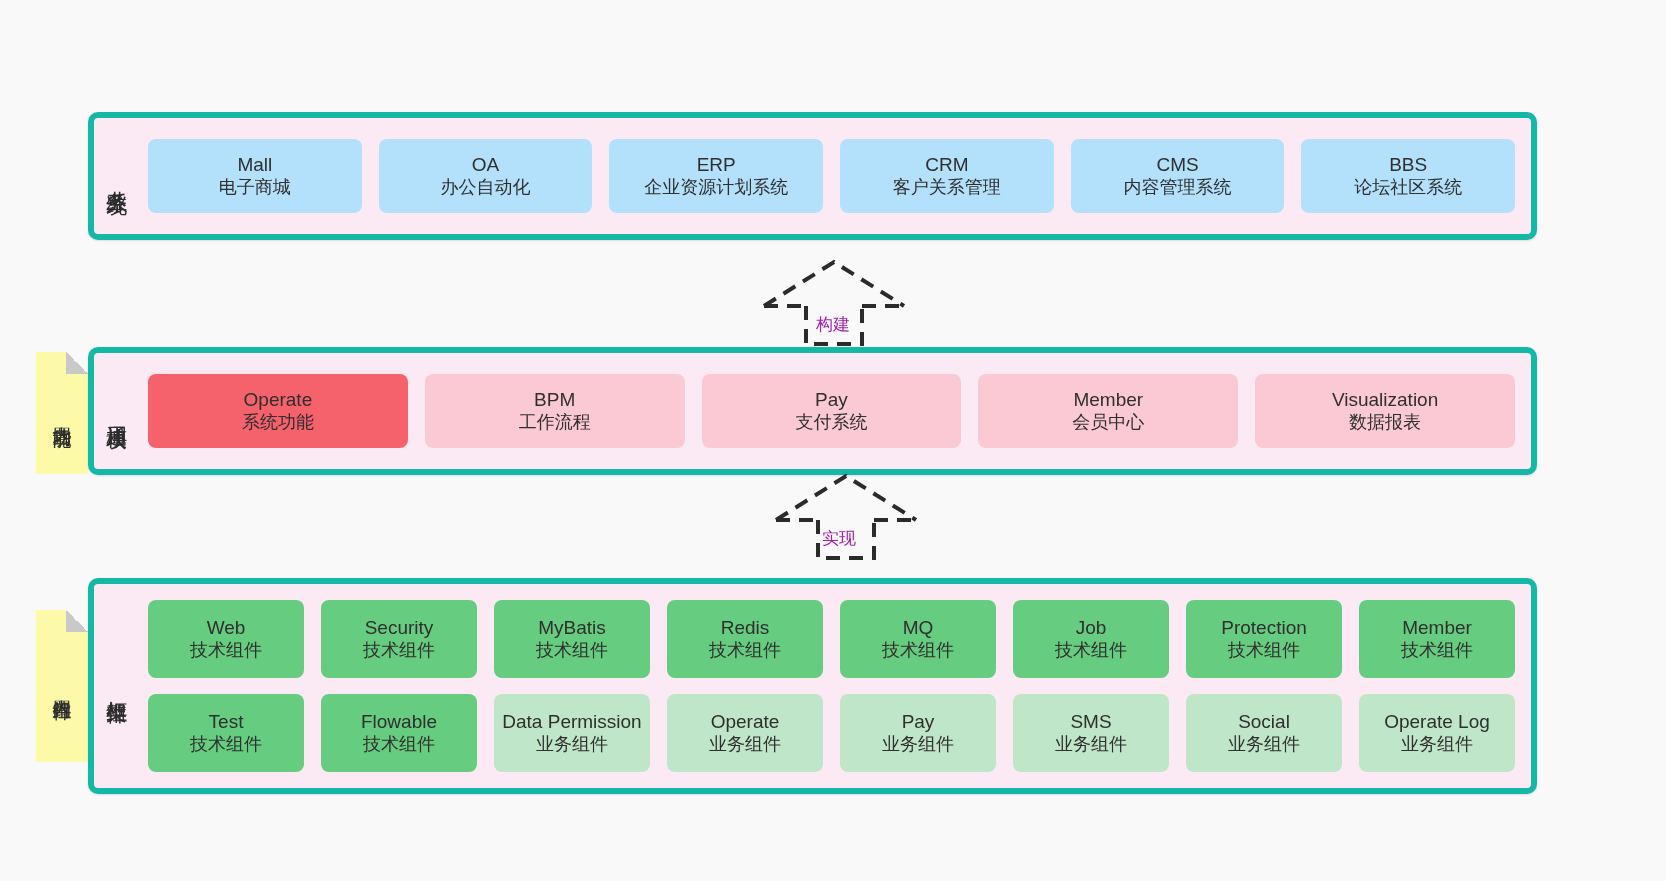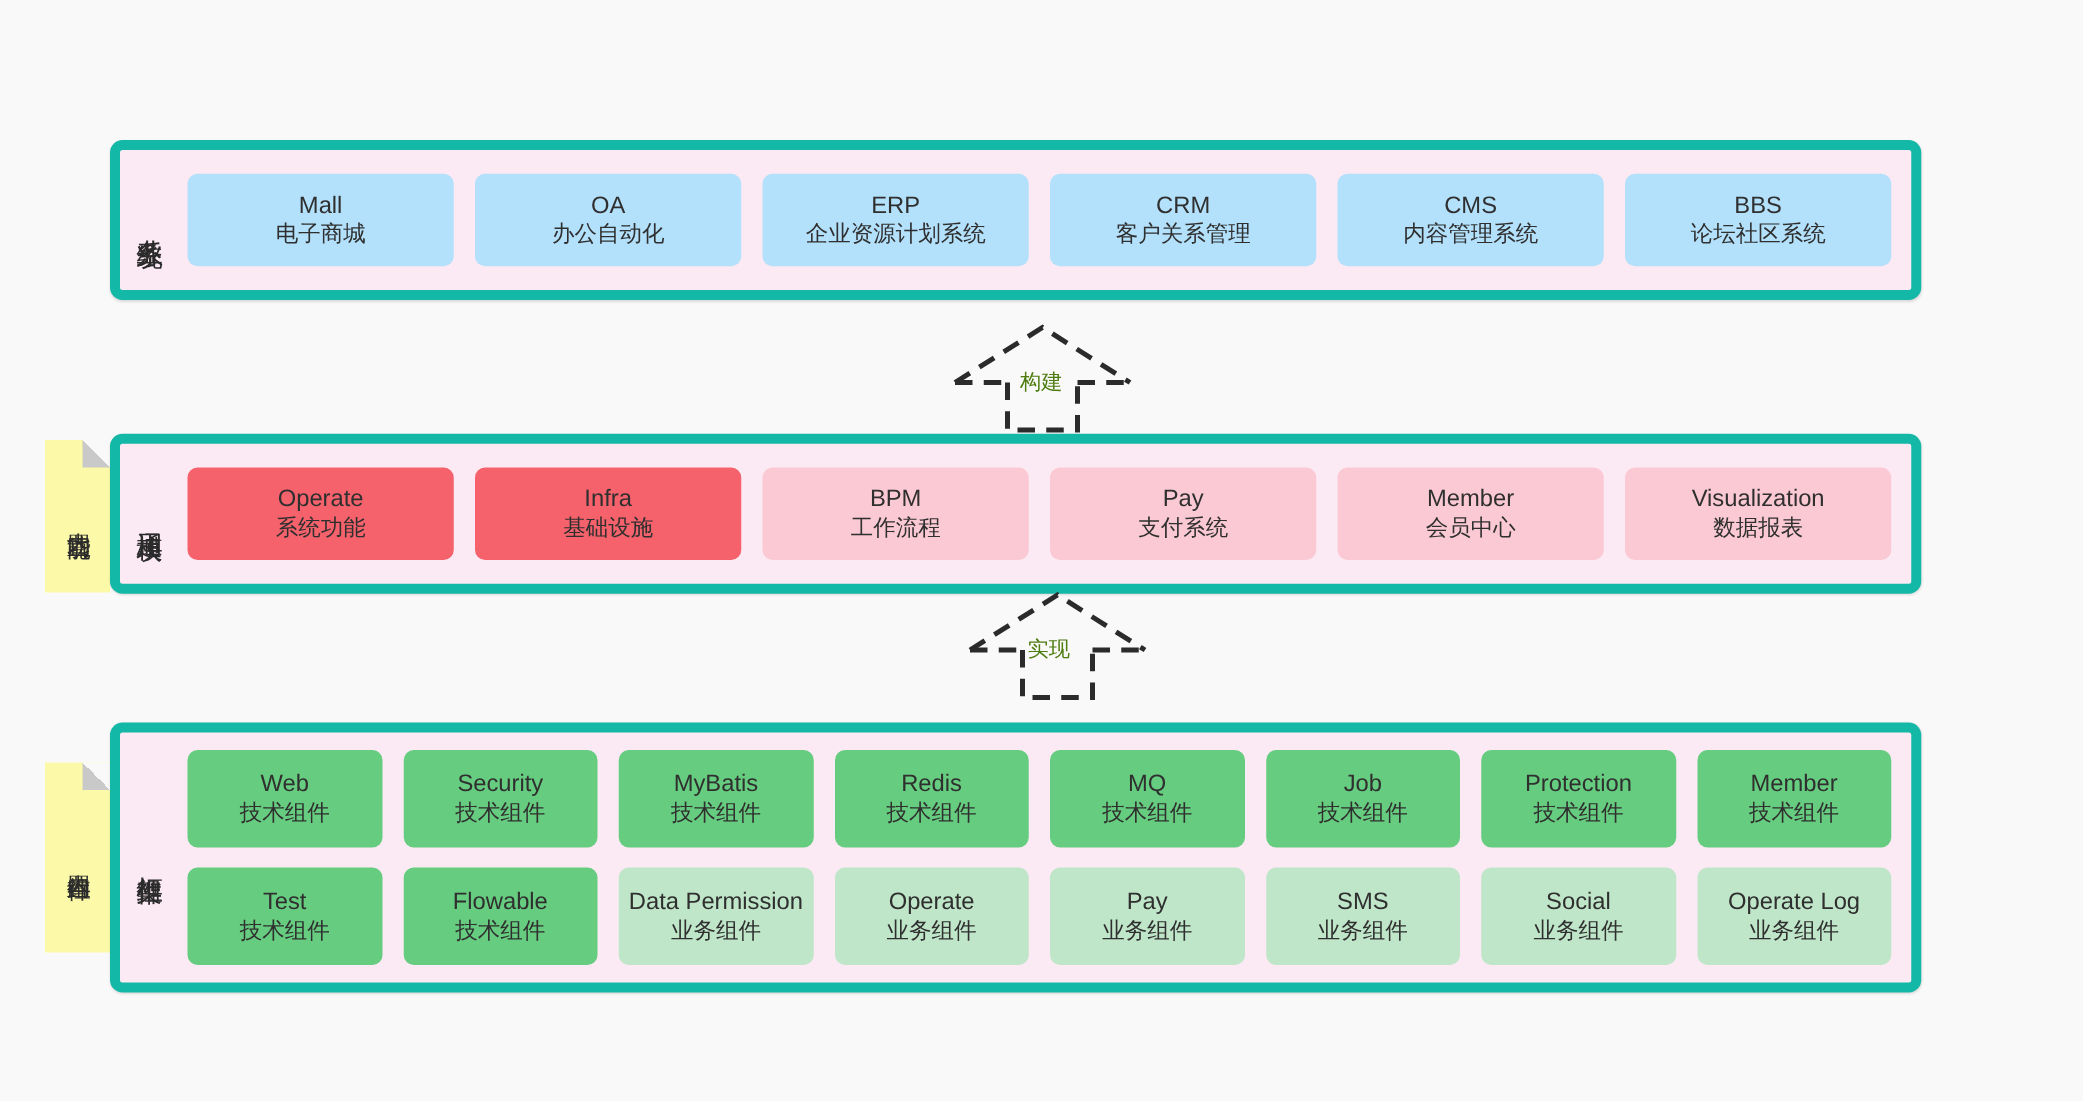--- a/index.html
+++ b/index.html
@@ -16,21 +16,21 @@
     position: relative;
     width: 1666px;
     height: 881px;
     background: #f9f9f9;
   }
 
   
   .layer {
     position: absolute;
     background: #fbeaf4;
-    border: 8px solid #14b8a6;
+    border: 6px solid #14b8a6;
     border-radius: 10px;
     display: flex;
     align-items: stretch;
     box-shadow: 0 1px 2px rgba(0,0,0,0.12);
   }
 
   .layer-title {
     flex: 0 0 auto;
     width: 46px;
     display: flex;
@@ -122,24 +122,25 @@
   }
   #sticky-common    { left: 36px; top: 352px; height: 122px; }
   #sticky-framework { left: 36px; top: 610px; height: 152px; }
 
   
   .arrow { position: absolute; }
   .arrow svg { display: block; overflow: visible; }
   .arrow .label {
     position: absolute;
     font-size: 17px;
-    color: #4d7c0f;
+    color: #a21caf;
     background: transparent;
     white-space: nowrap;
     user-select: none;
+    margin-top: 19px;
   }
   #arrow-build      { left: 754px; top: 258px; width: 160px; height: 88px; }
   #arrow-build .label { left: 62px; top: 36px; }
   #arrow-implement  { left: 766px; top: 472px; width: 160px; height: 88px; }
   #arrow-implement .label { left: 56px; top: 36px; }
 </style>
 </head>
 <body>
 
 <div id="stage">
@@ -191,24 +192,20 @@
   </div>
 
   <div class="layer" id="layer-common">
     <div class="layer-title">通用模块</div>
     <div class="layer-body">
       <div class="row">
         <div class="node c-red">
           <span class="en">Operate</span>
           <span class="cn">系统功能</span>
         </div>
-        <div class="node c-red">
-          <span class="en">Infra</span>
-          <span class="cn">基础设施</span>
-        </div>
         <div class="node c-pink">
           <span class="en">BPM</span>
           <span class="cn">工作流程</span>
         </div>
         <div class="node c-pink">
           <span class="en">Pay</span>
           <span class="cn">支付系统</span>
         </div>
         <div class="node c-pink">
           <span class="en">Member</span>

